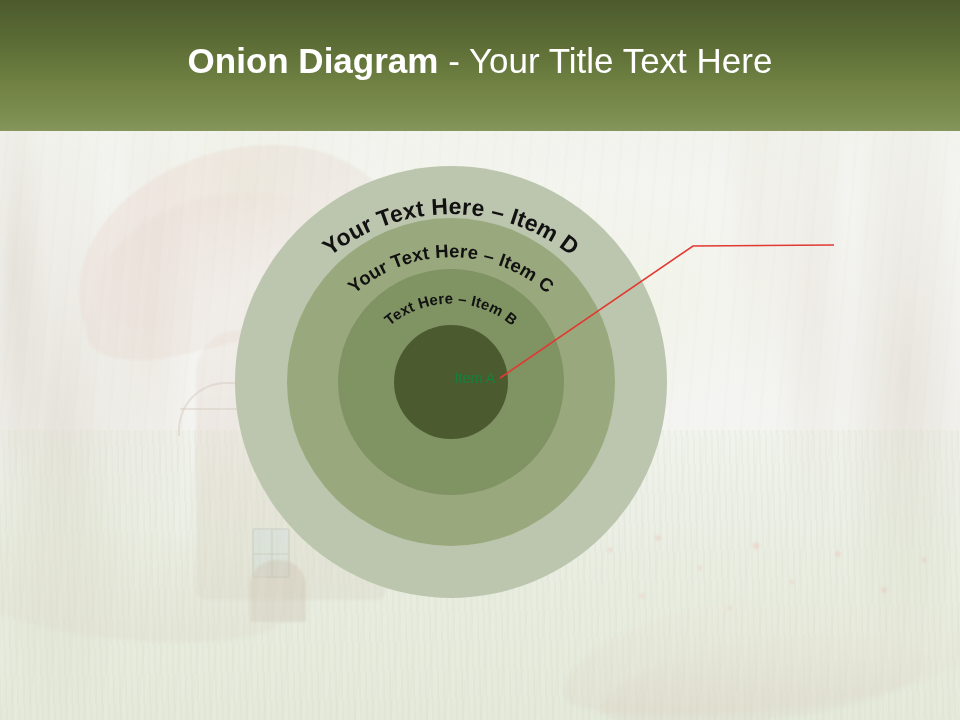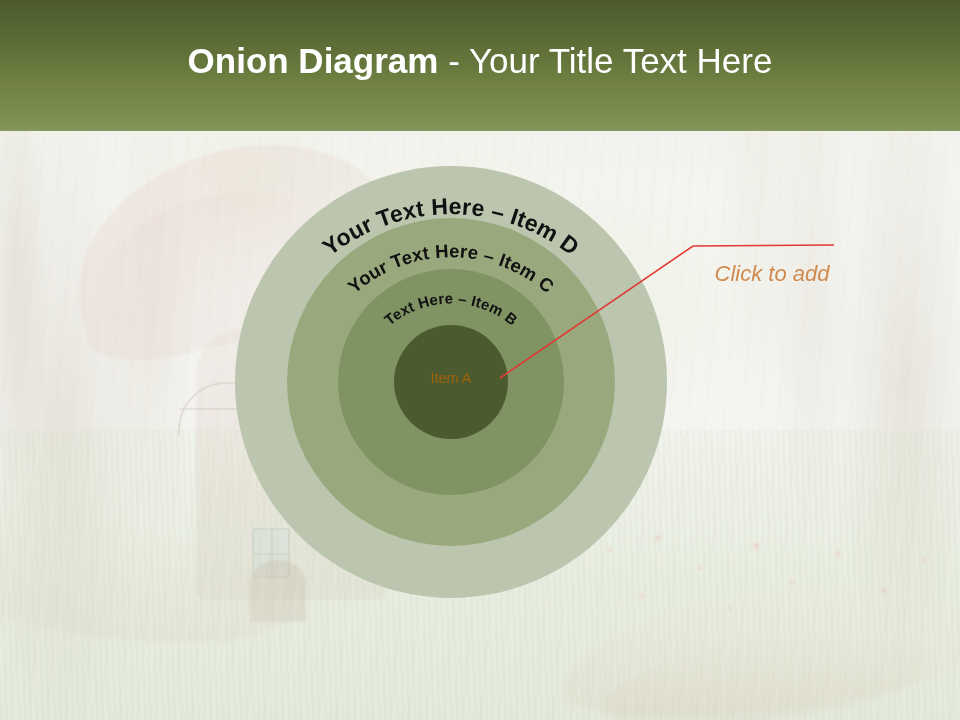--- a/index.html
+++ b/index.html
@@ -230,24 +230,23 @@
         <textPath href="#arc-d" startOffset="50%" text-anchor="middle">Your Text Here – Item D</textPath>
       </text>
       <text class="arc-text" id="arc-c-text" fill="#111111">
         <textPath href="#arc-c" startOffset="50%" text-anchor="middle">Your Text Here – Item C</textPath>
       </text>
       <text class="arc-text" id="arc-b-text" fill="#111111">
         <textPath href="#arc-b" startOffset="50%" text-anchor="middle">Text Here – Item B</textPath>
       </text>
     </svg>
 
-    <div id="label-a" style="color: #a16207;">Item A</div>
+    <div id="label-a" style="color: #15803d; padding-left: 24px;">Item A</div>
   </div>
 
   <svg id="leader" viewBox="0 0 960 720">
     <polyline id="leader-path" fill="none" stroke="#e03a32" stroke-width="1.6" points="500,378 693,246 834,245"></polyline>
   </svg>
 
   <div id="callout-text" style="color: rgb(208, 138, 78);">
-    <div>Click  to add</div>
   </div>
 
 </div>
 
 </body></html>

